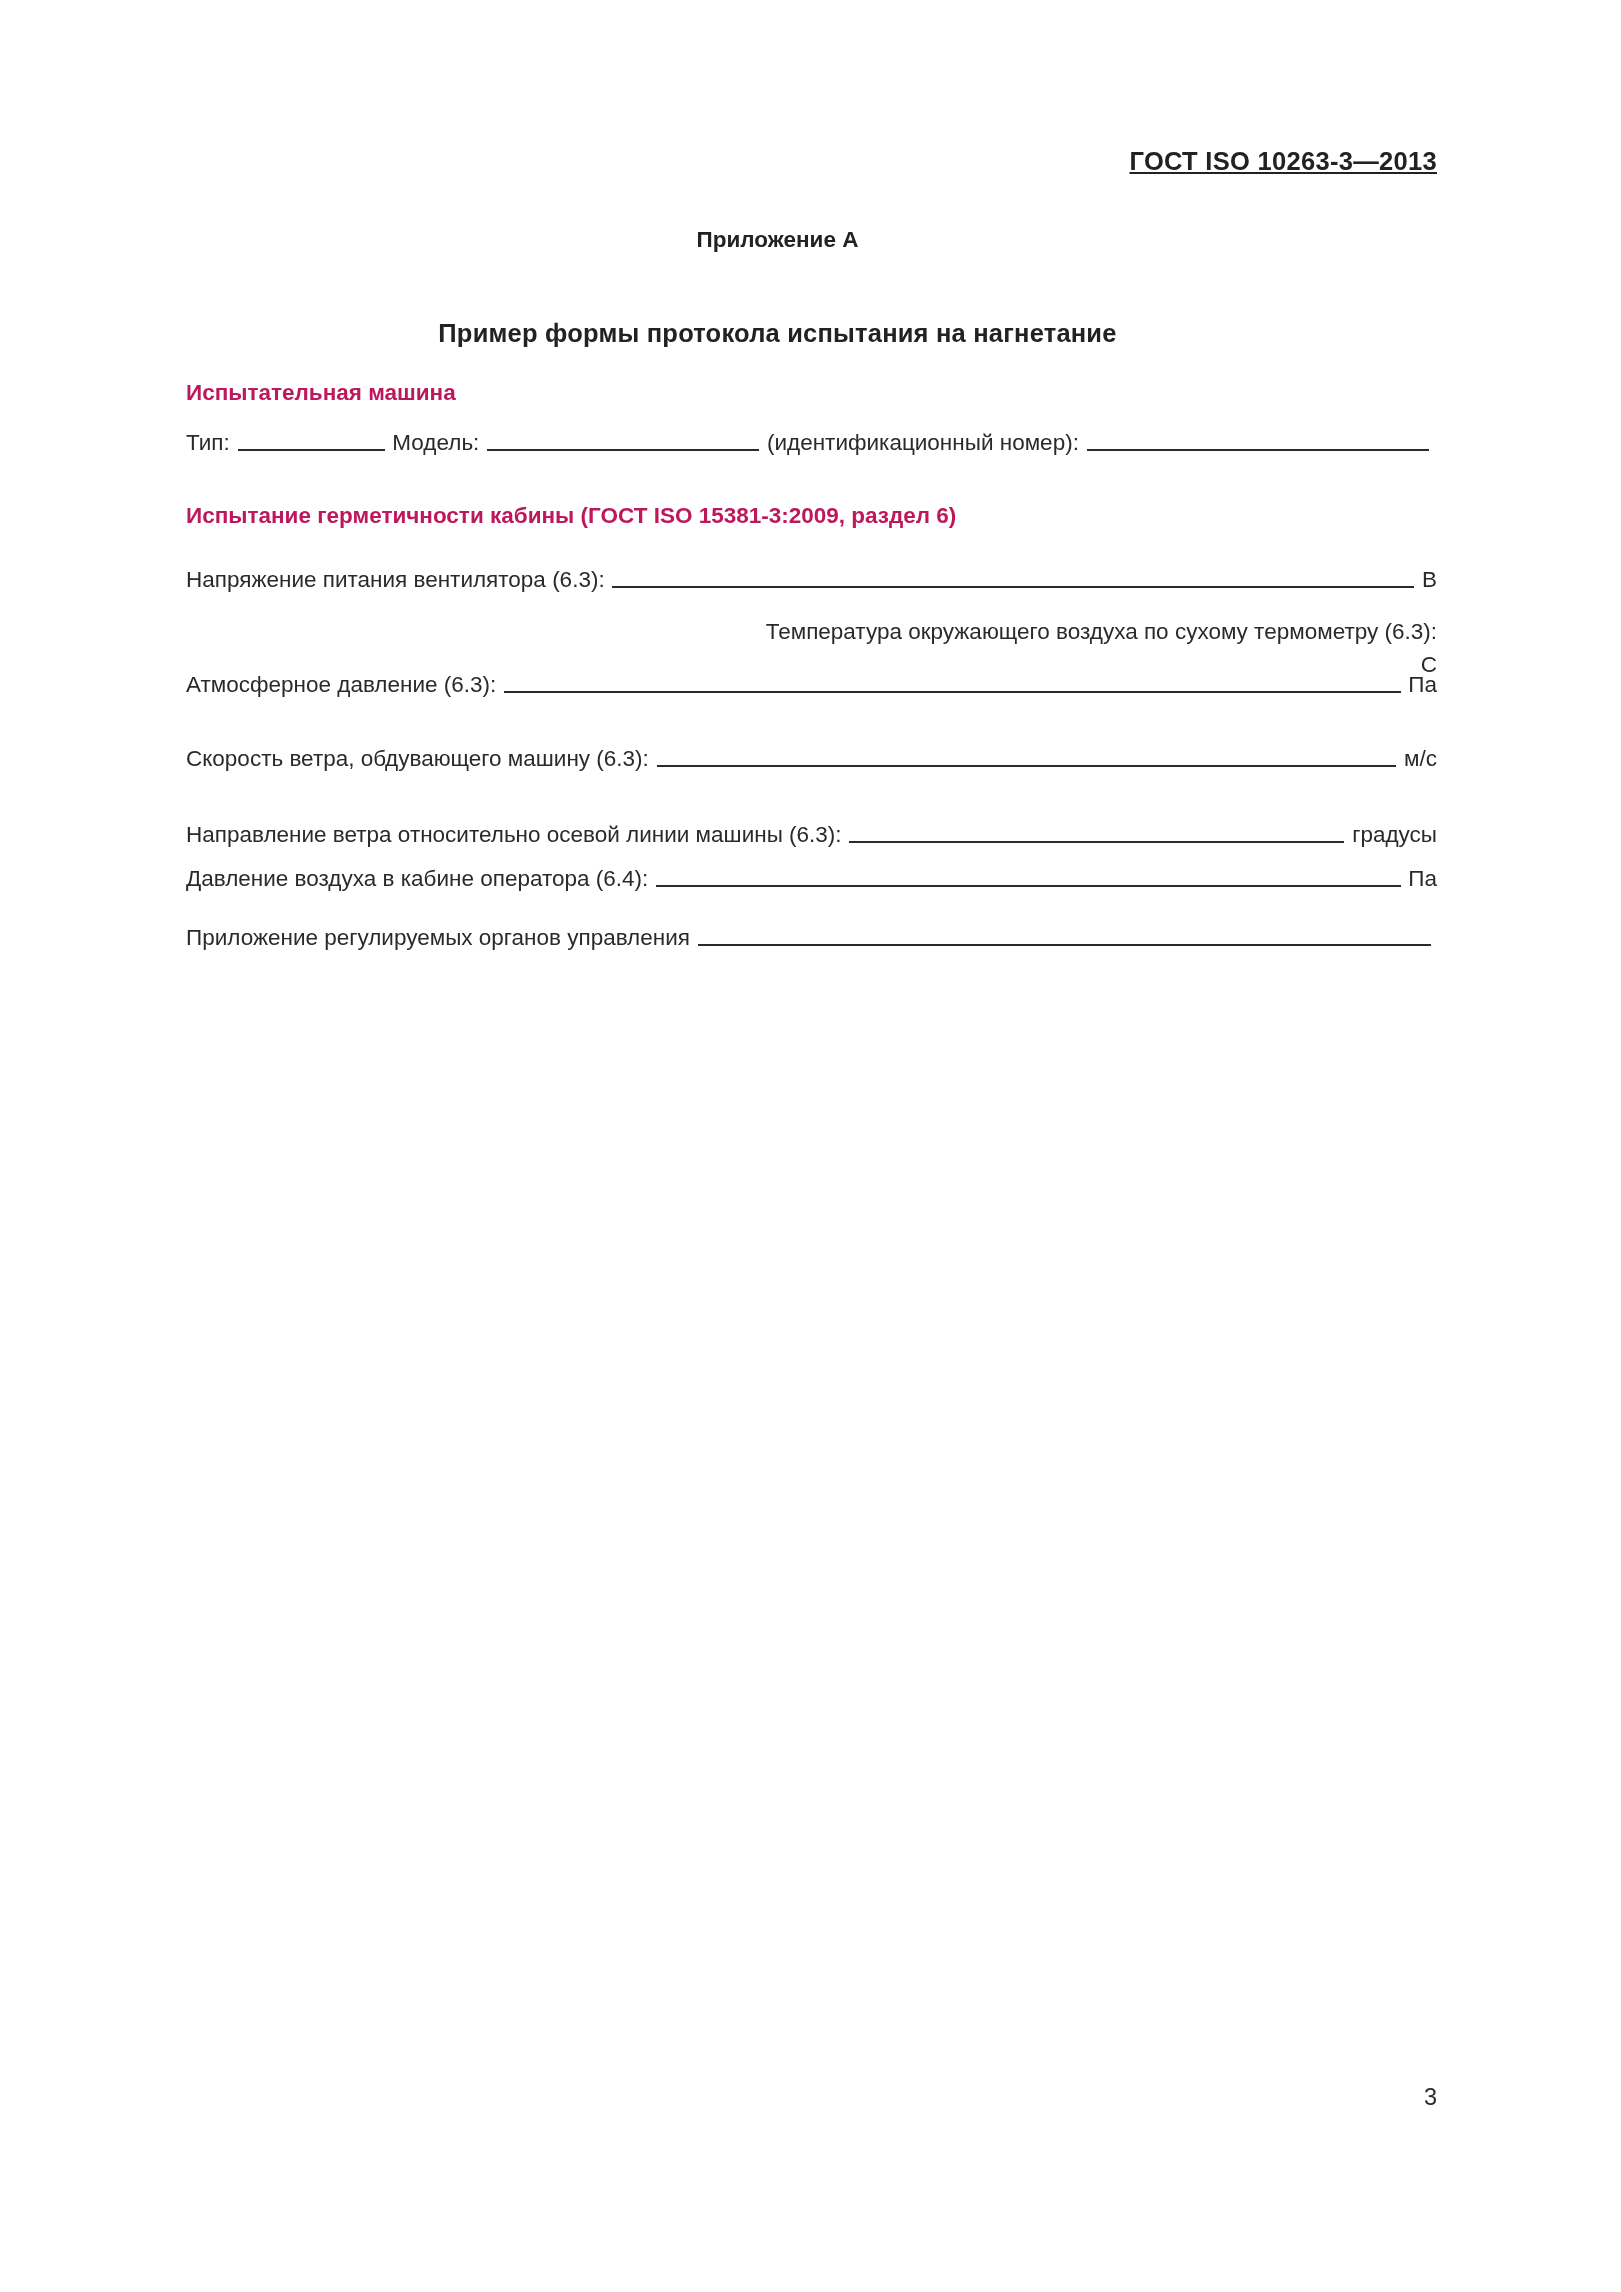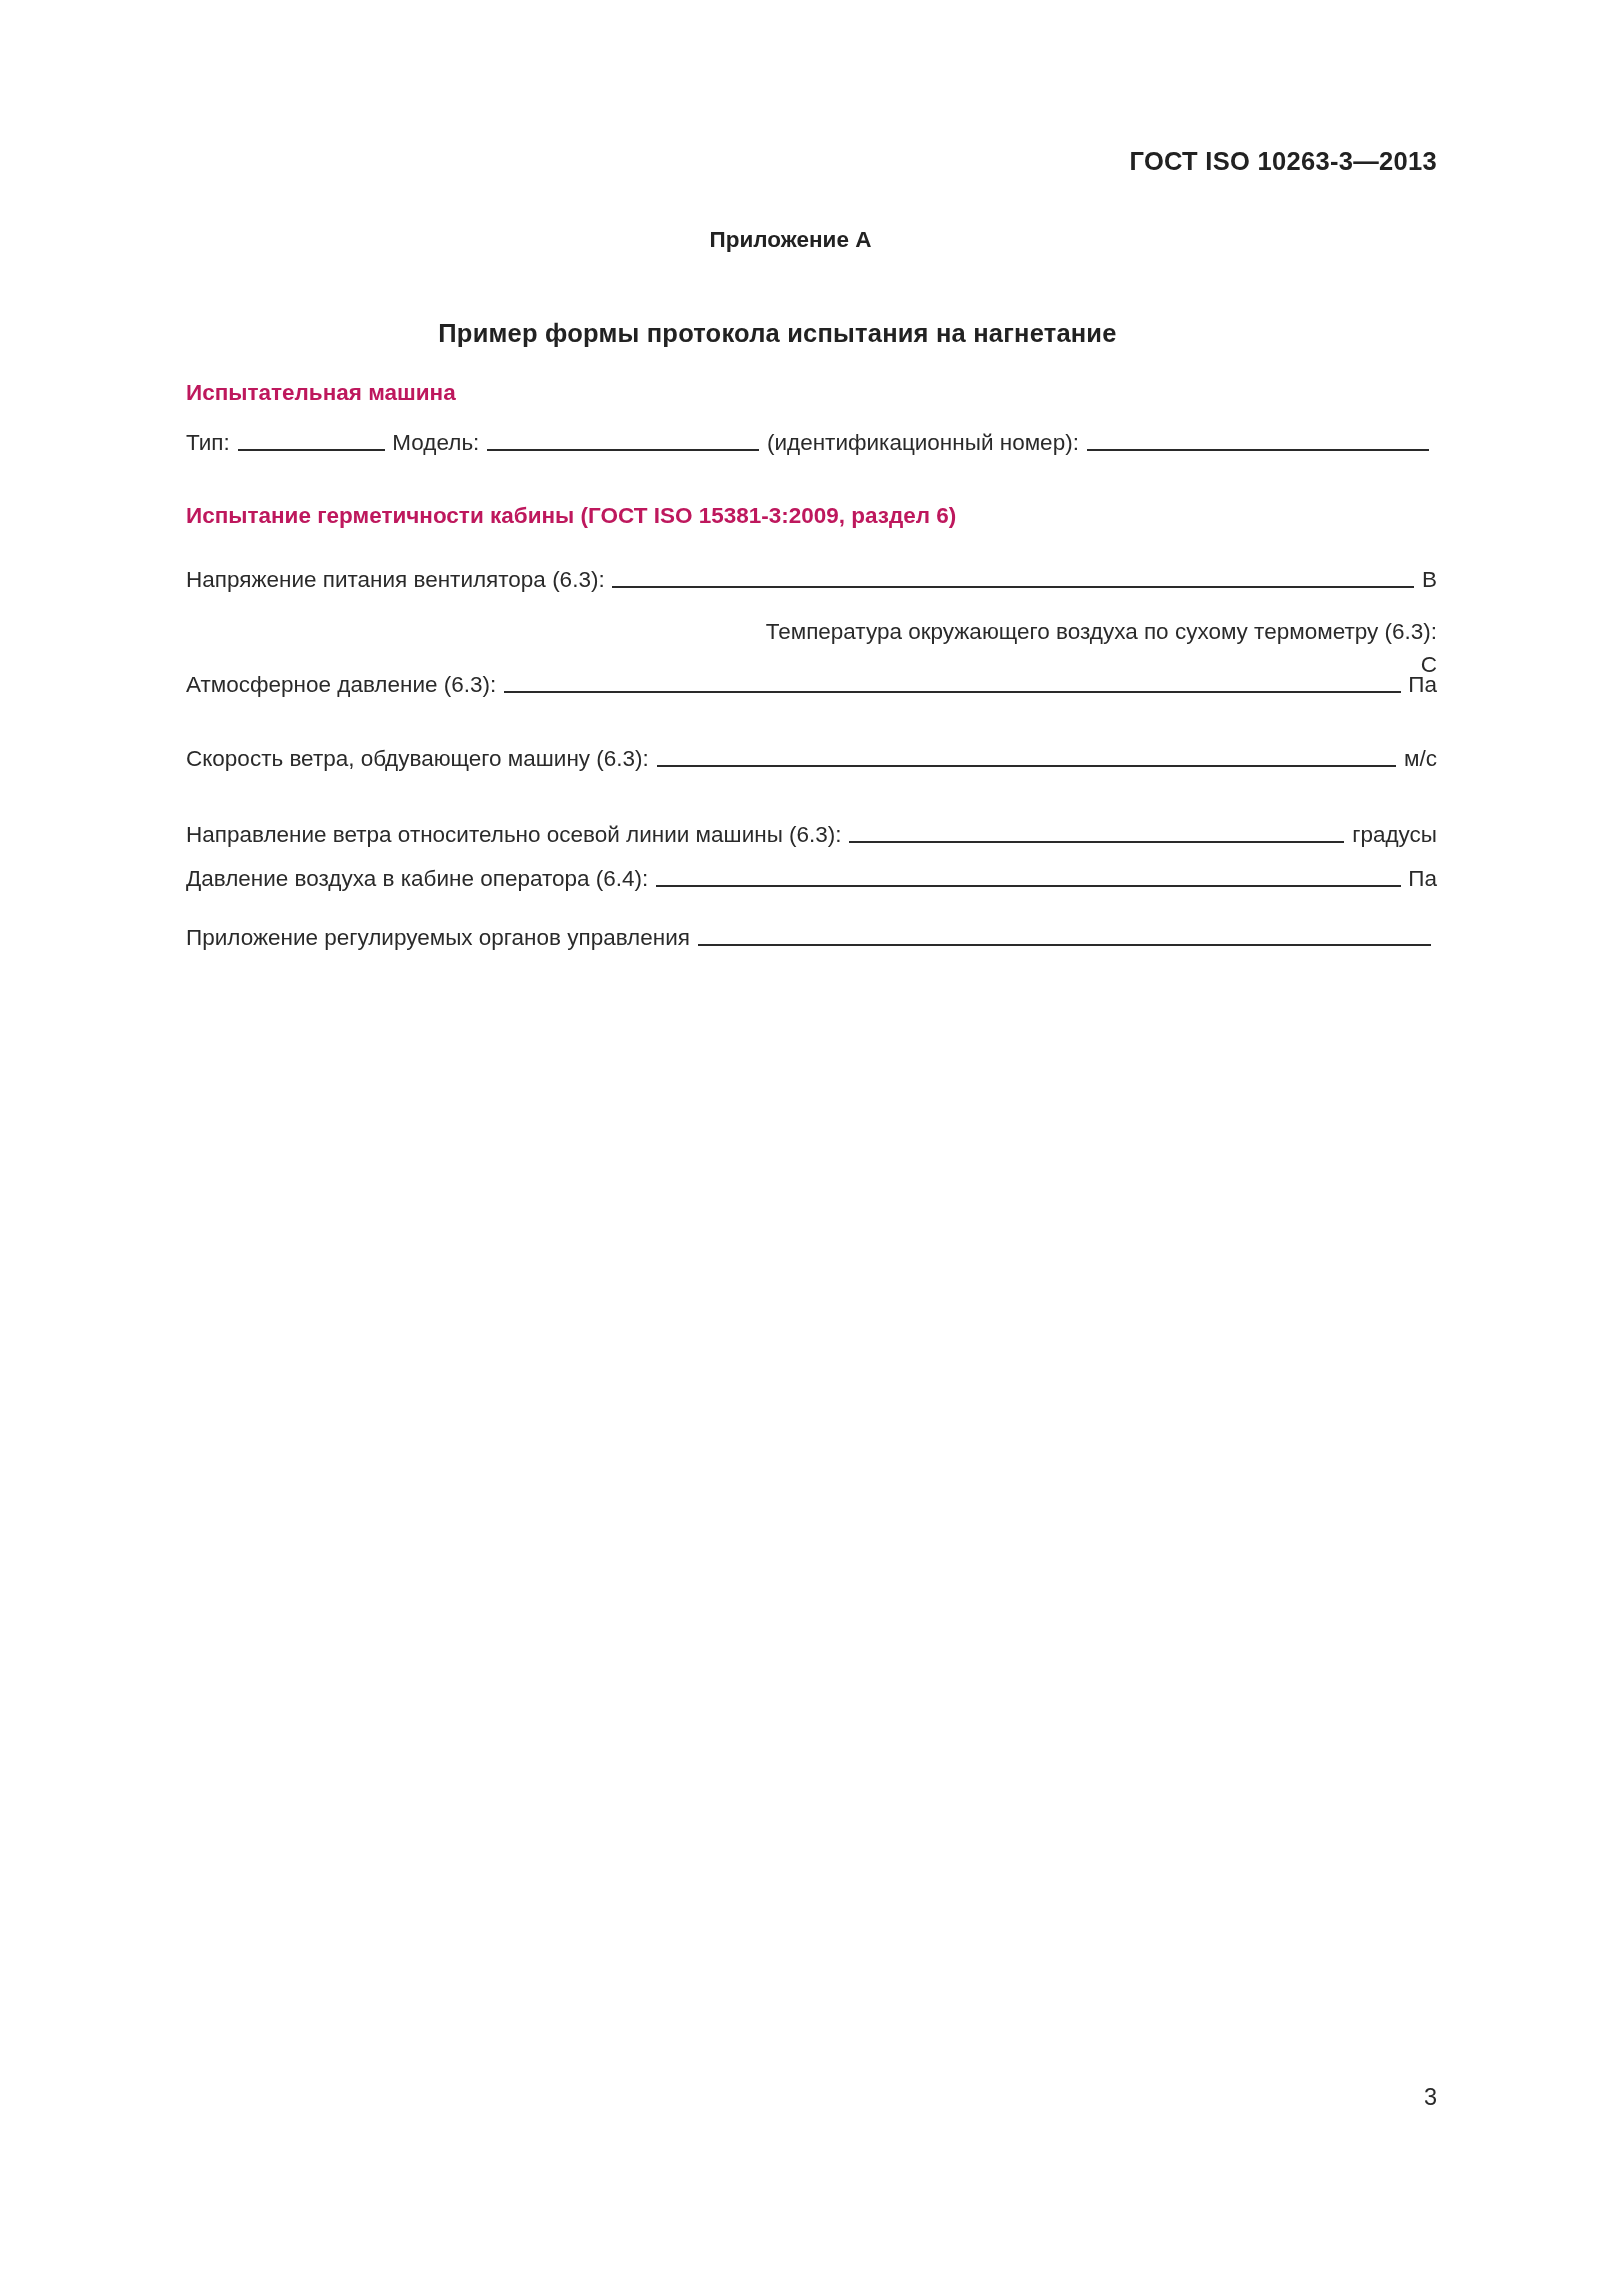--- a/index.html
+++ b/index.html
@@ -2,25 +2,25 @@
 <html><head>
   <meta charset="utf-8">
   <style>
     html, body { margin: 0; padding: 0; background: #ffffff; }
     body {
       width: 1621px; height: 2293px; position: relative; overflow: hidden;
       font-family: "Liberation Sans", sans-serif; color: #262626;
     }
     .header-code {
       position: absolute; right: 184px; top: 147px;
-      font-size: 25.5px; font-weight: bold; letter-spacing: 0.3px; color: #222;
+      font-size: 25.5px; font-weight: bold; letter-spacing: 0.3px; color: #222; text-decoration: underline;
     }
     .annex {
       position: absolute; left: 0; width: 1555px; top: 225px;
-      text-align: center; font-size: 22.5px; font-weight: bold; line-height: 29px; color: #222; padding-left: 13px;
+      text-align: center; font-size: 22.5px; font-weight: bold; line-height: 29px; color: #222;
     }
     .doc-title {
       position: absolute; left: 0; width: 1555px; top: 319px;
       text-align: center; font-size: 25.5px; font-weight: bold; color: #222; letter-spacing: 0.2px;
     }
     .section-title {
       position: absolute; left: 186px; font-size: 22.5px; font-weight: bold; color: #be185d;
     }
     .form-row {
       position: absolute; left: 186px; width: 1251px; height: 33px;

